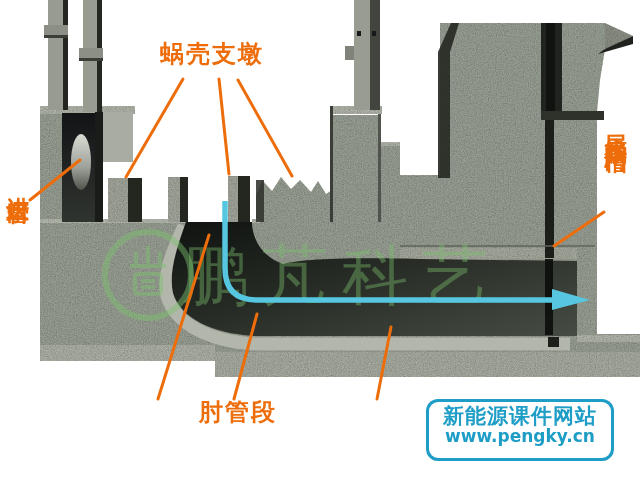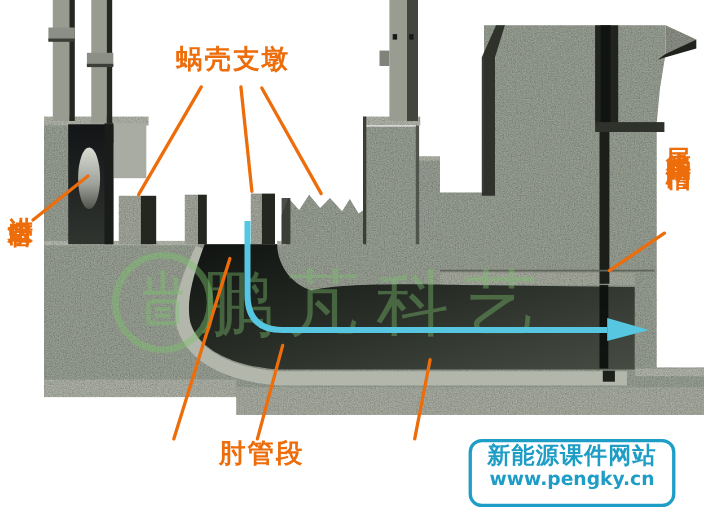--- a/index.html
+++ b/index.html
@@ -5,21 +5,21 @@
   html,body{margin:0;padding:0;background:#fff;}
   .stage{position:relative;width:640px;height:480px;background:#ffffff;overflow:hidden;
          font-family:"DejaVu Sans",sans-serif;}
   .stage svg{position:absolute;left:0;top:0;}
   .olabel{position:absolute;color:#ee6d0b;font-weight:bold;font-size:24px;
           letter-spacing:2px;line-height:1.05;white-space:nowrap;}
   .vlabel{writing-mode:vertical-rl;text-orientation:upright;font-size:23px;letter-spacing:3px;}
   .wmbox{position:absolute;left:426px;top:399px;width:182px;height:56px;
          border:3px solid #1e9dc6;border-radius:12px;color:#1e9dc6;text-align:center;
          font-weight:bold;background:rgba(255,255,255,0.85);}
-  .wmbox .l1{font-size:21px;margin-top:3px;letter-spacing:1px;line-height:1.1;font-family:Liberation Mono, monospace;}
+  .wmbox .l1{font-size:21px;margin-top:3px;letter-spacing:1px;line-height:1.1;}
   .wmbox .l2{font-size:17px;line-height:1.05;}
 </style>
 </head>
 <body>
 
 <div class="stage">
 
   <svg width="640" height="480" viewBox="0 0 640 480">
     <defs>
       <filter id="spk" x="-5%" y="-5%" width="110%" height="110%">

